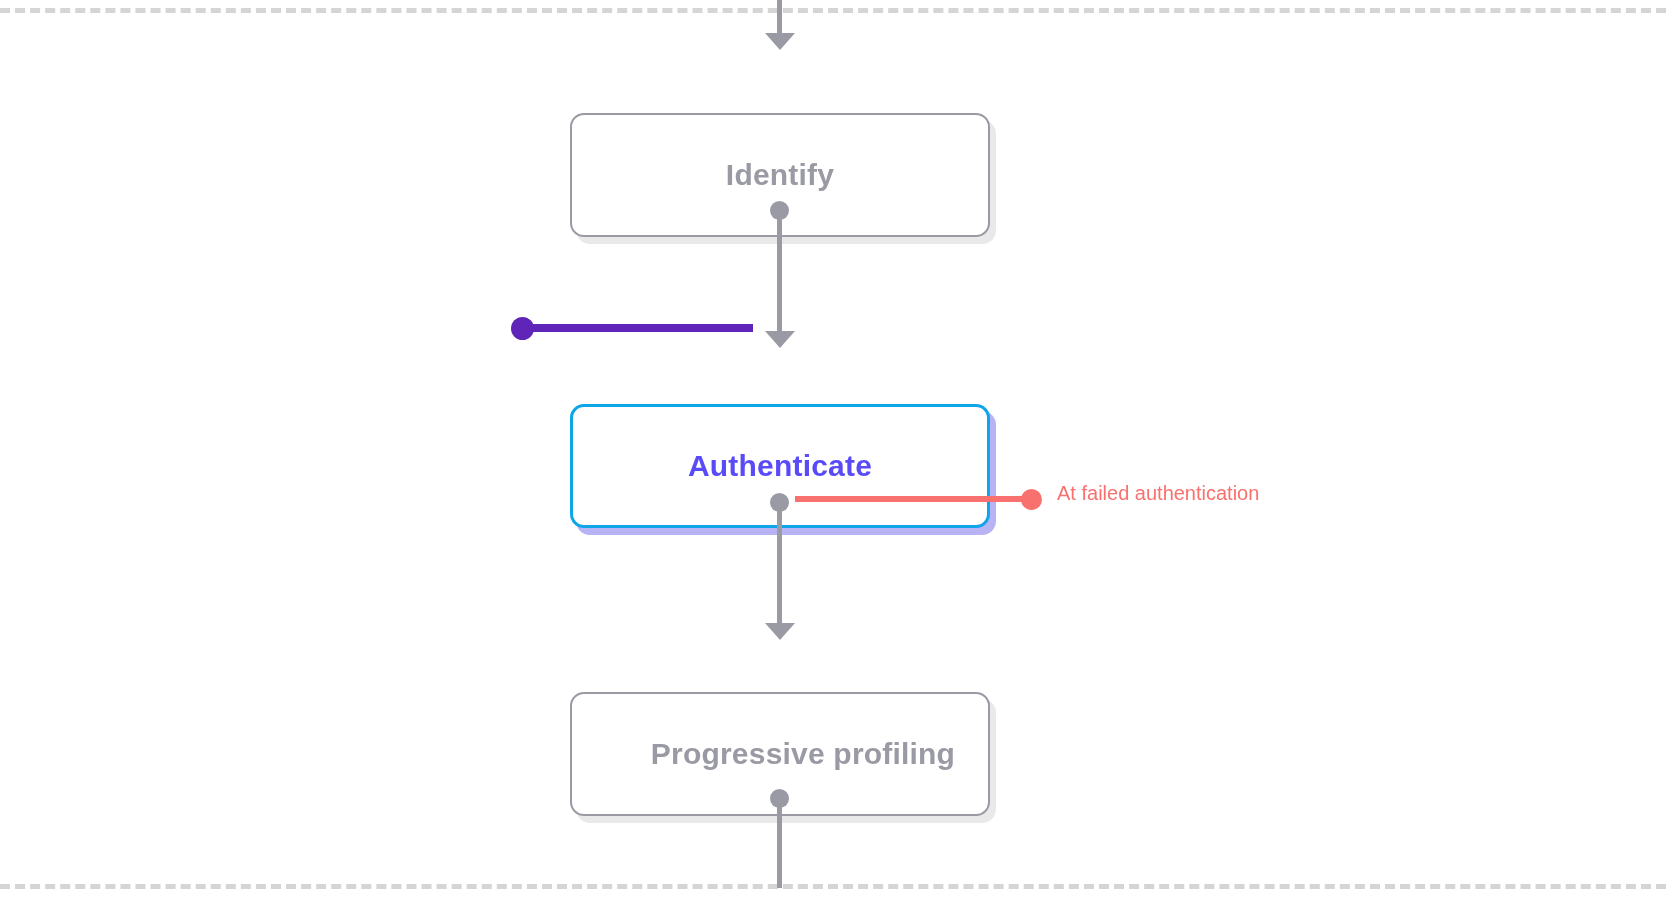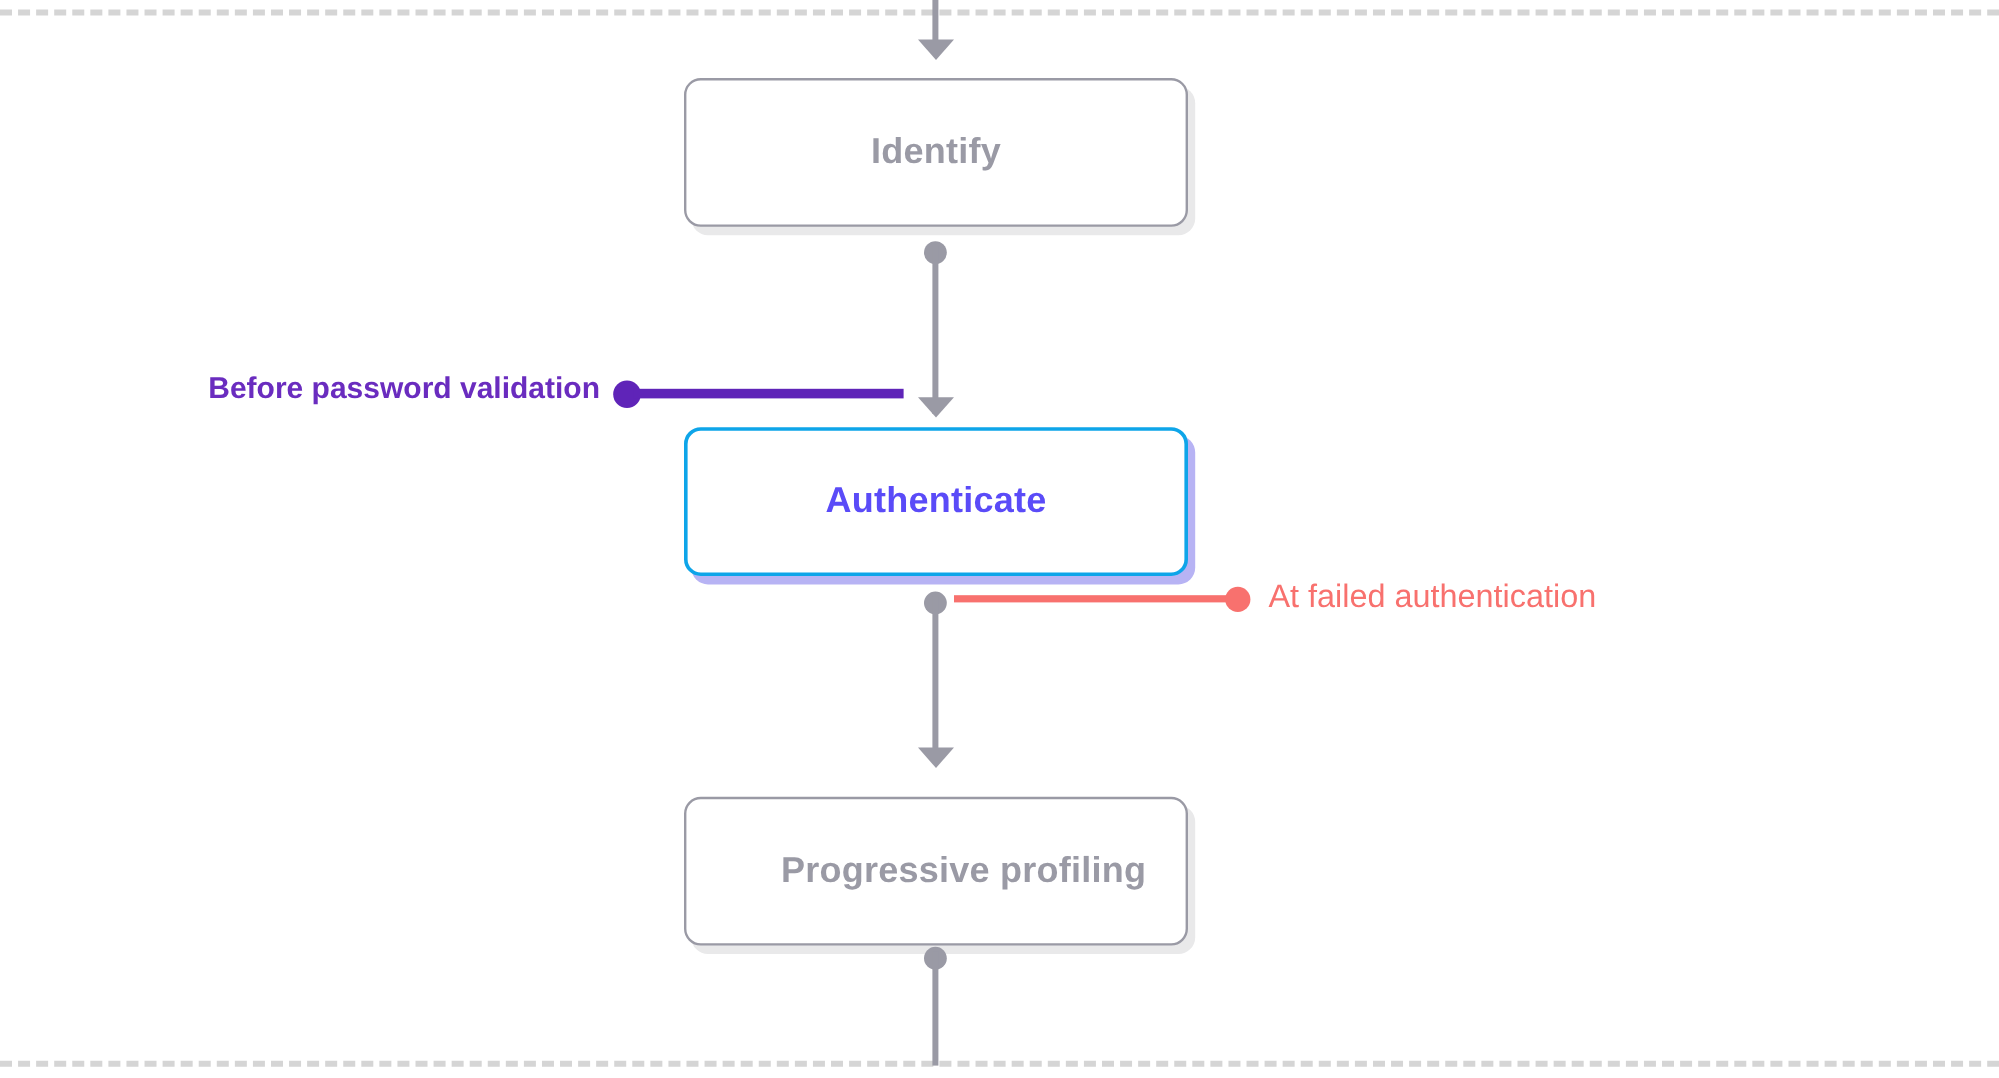--- a/index.html
+++ b/index.html
@@ -37,34 +37,35 @@
     height: 124px;
     box-sizing: border-box;
     border-radius: 14px;
     background: #ffffff;
     display: flex;
     align-items: center;
     justify-content: center;
     font-size: 30px;
     font-weight: bold;
     letter-spacing: 0.2px;
+    margin-top: 48px;
   }
   .node-default {
     border: 2px solid #9a9aa5;
     color: #9a9aa5;
     box-shadow: 6px 7px 0 0 #e9e9ea;
   }
   .node-active {
     border: 3px solid #0ea5e9;
     color: #5a4bf8;
     box-shadow: 6px 7px 0 0 #b7b3f4;
   }
   .node-identify  { top: 65px; }
   .node-auth      { top: 356px; }
-  .node-profiling { top: 664px; padding-left: 46px; }
+  .node-profiling { top: 644px; padding-left: 46px; }
 
   
   .conn {
     position: absolute;
     left: 777px;
     width: 5px;
     background: #9a9aa5;
   }
   .conn-top      { top: 0px;   height: 36px; }
   .conn-id-auth  { top: 205px; height: 140px; }
@@ -143,21 +144,21 @@
     top: 489px;
     width: 21px;
     height: 21px;
     border-radius: 50%;
     background: #f8716e;
   }
   .anno-red-label {
     position: absolute;
     left: 1057px;
     top: 482px;
-    font-size: 27px;
+    font-size: 20px;
     font-weight: normal;
     color: #f8716e;
     white-space: nowrap;
   }
 </style>
 </head>
 <body>
 
 <div id="canvas">
 
@@ -168,21 +169,20 @@
   <div class="arrow arrow-top"></div>
 
   <div class="node node-default node-identify">
     <span>Identify</span>
   </div>
 
   <div class="conn-dot dot-id-auth"></div>
   <div class="conn conn-id-auth"></div>
   <div class="arrow arrow-id-auth"></div>
 
-  <div class="anno-purple-label">Before password validation</div>
   <div class="anno-purple-dot"></div>
   <div class="anno-purple-line"></div>
 
   <div class="node node-active node-auth">
     <span>Authenticate</span>
   </div>
 
   <div class="conn-dot dot-auth-pp"></div>
   <div class="conn conn-auth-pp"></div>
   <div class="arrow arrow-auth-pp"></div>

